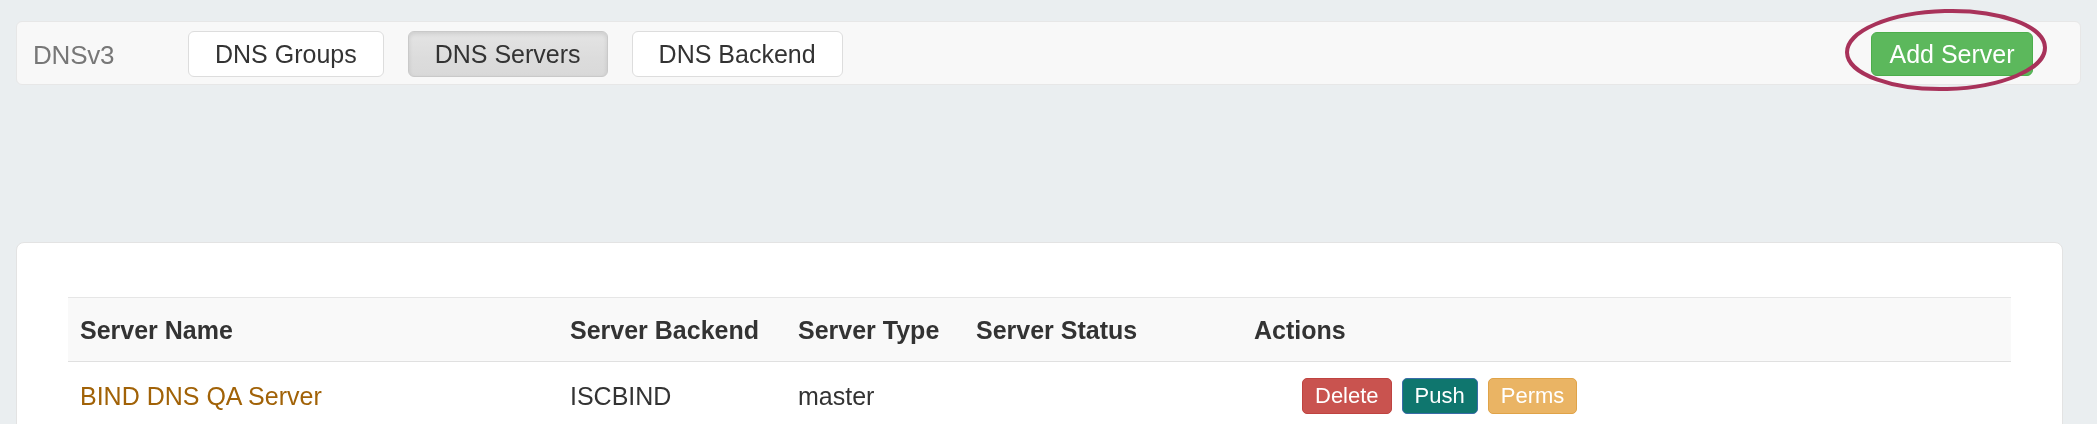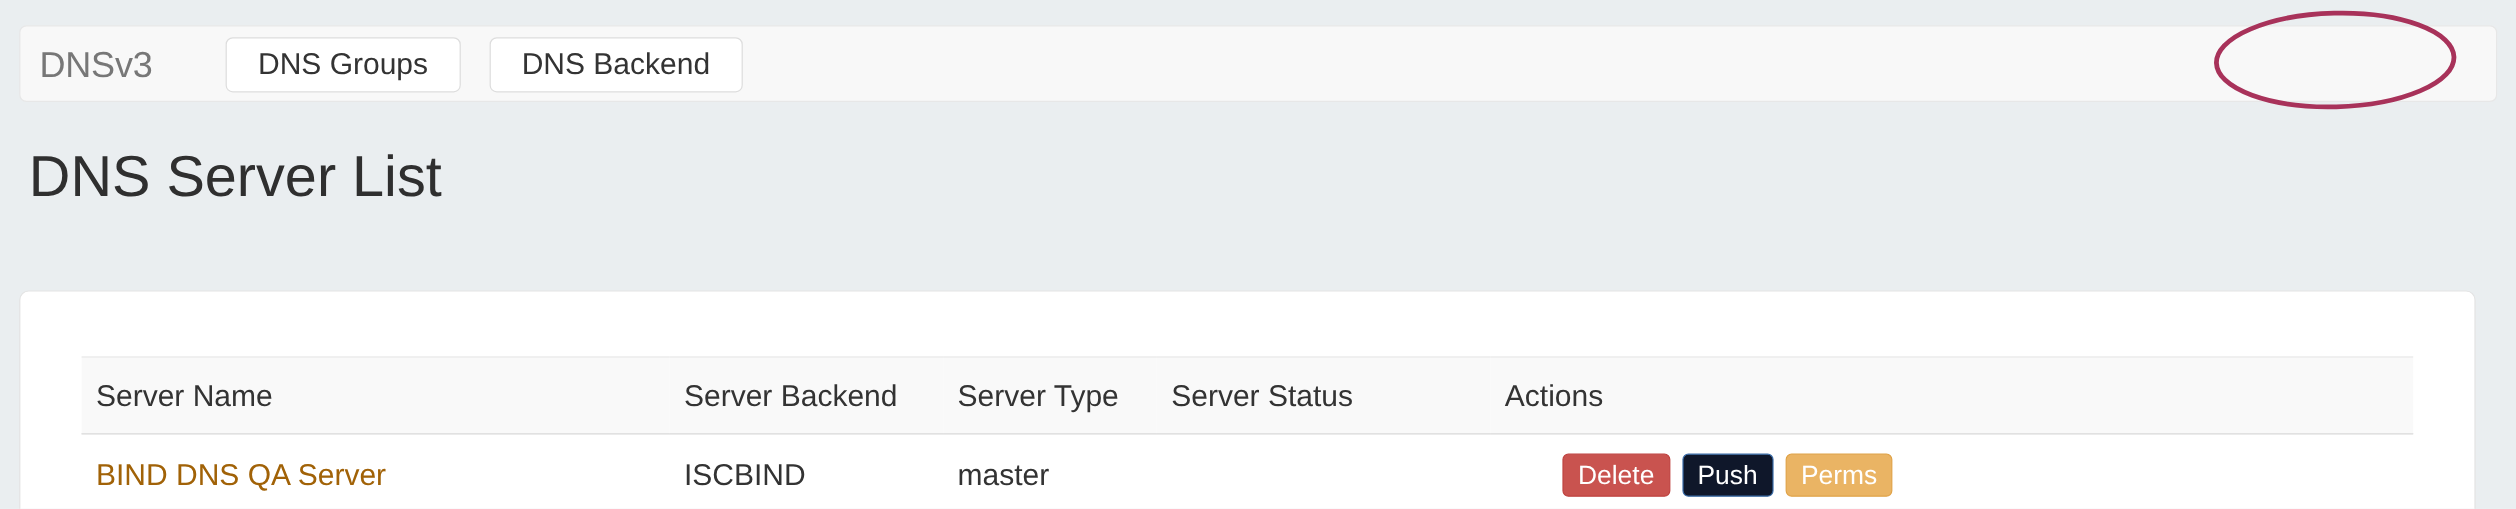--- a/index.html
+++ b/index.html
@@ -21,21 +21,21 @@
     width: 2065px; height: 64px;
     background: #f8f8f8;
     border: 1px solid #e7e7e7;
     border-radius: 6px;
     display: flex;
     align-items: center;
   }
   .brand {
     position: absolute;
     left: 16px; top: 18px;
-    font-size: 30px;
+    font-size: 26px;
     color: #777777;
     letter-spacing: -0.2px;
     line-height: 30px;
   }
   .nav-tabs-wrap {
     position: absolute;
     left: 171px; top: 9px;
     display: flex;
     gap: 24px;
   }
@@ -106,21 +106,21 @@
     position: absolute;
     left: 51px; top: 54px;
     width: 1943px;
     border-collapse: collapse;
     table-layout: fixed;
   }
   .table thead tr { background: #f9f9f9; }
   .table thead th {
     text-align: left;
     font-size: 25px;
-    font-weight: normal;
+    font-weight: bold;
     color: #333333;
     padding: 18px 0 16px 12px;
     border-top: 1px solid #e6e6e6;
     border-bottom: 1px solid #e0e0e0;
     white-space: nowrap;
   }
   .table tbody td {
     font-size: 25px;
     color: #333333;
     padding: 16px 0 16px 12px;
@@ -147,47 +147,52 @@
     padding: 0 12px;
     display: inline-flex; align-items: center; justify-content: center;
     border-radius: 5px;
     font-size: 22px;
     color: #ffffff;
     cursor: pointer;
     border: 1px solid transparent;
     white-space: nowrap;
   }
   .btn-danger  { background: #c9534f; border-color: #bf4340; }
-  .btn-primary { background: #0f172a; border-color: #3a6ca8; }
+  .btn-primary { background: #0f766e; border-color: #3a6ca8; }
   .btn-warning { background: #eab464; border-color: #e0a348; }
 </style>
 </head>
 <body>
 
 <div id="page">
 
   <div class="navbar">
     <span class="brand">DNSv3</span>
 
     <div class="nav-tabs-wrap">
       <div class="nav-tab">
         <span>DNS Groups</span>
+      </div>
+      <div class="nav-tab active">
+        <span>DNS Servers</span>
       </div>
       <div class="nav-tab">
         <span>DNS Backend</span>
       </div>
     </div>
 
+    <div class="btn-add">
+      <span>Add Server</span>
+    </div>
   </div>
 
   <svg class="annot-ellipse" viewBox="0 0 204 84">
     <ellipse cx="102" cy="42" rx="99" ry="39" fill="none" stroke="#a8325a" stroke-width="4" transform="rotate(-1.5 102 42)"></ellipse>
   </svg>
 
-  <h1 class="page-title">DNS Server List</h1>
 
   <div class="card">
     <table class="table">
       <colgroup>
         <col class="col-name">
         <col class="col-backend">
         <col class="col-type">
         <col class="col-status">
         <col class="col-actions">
       </colgroup>

